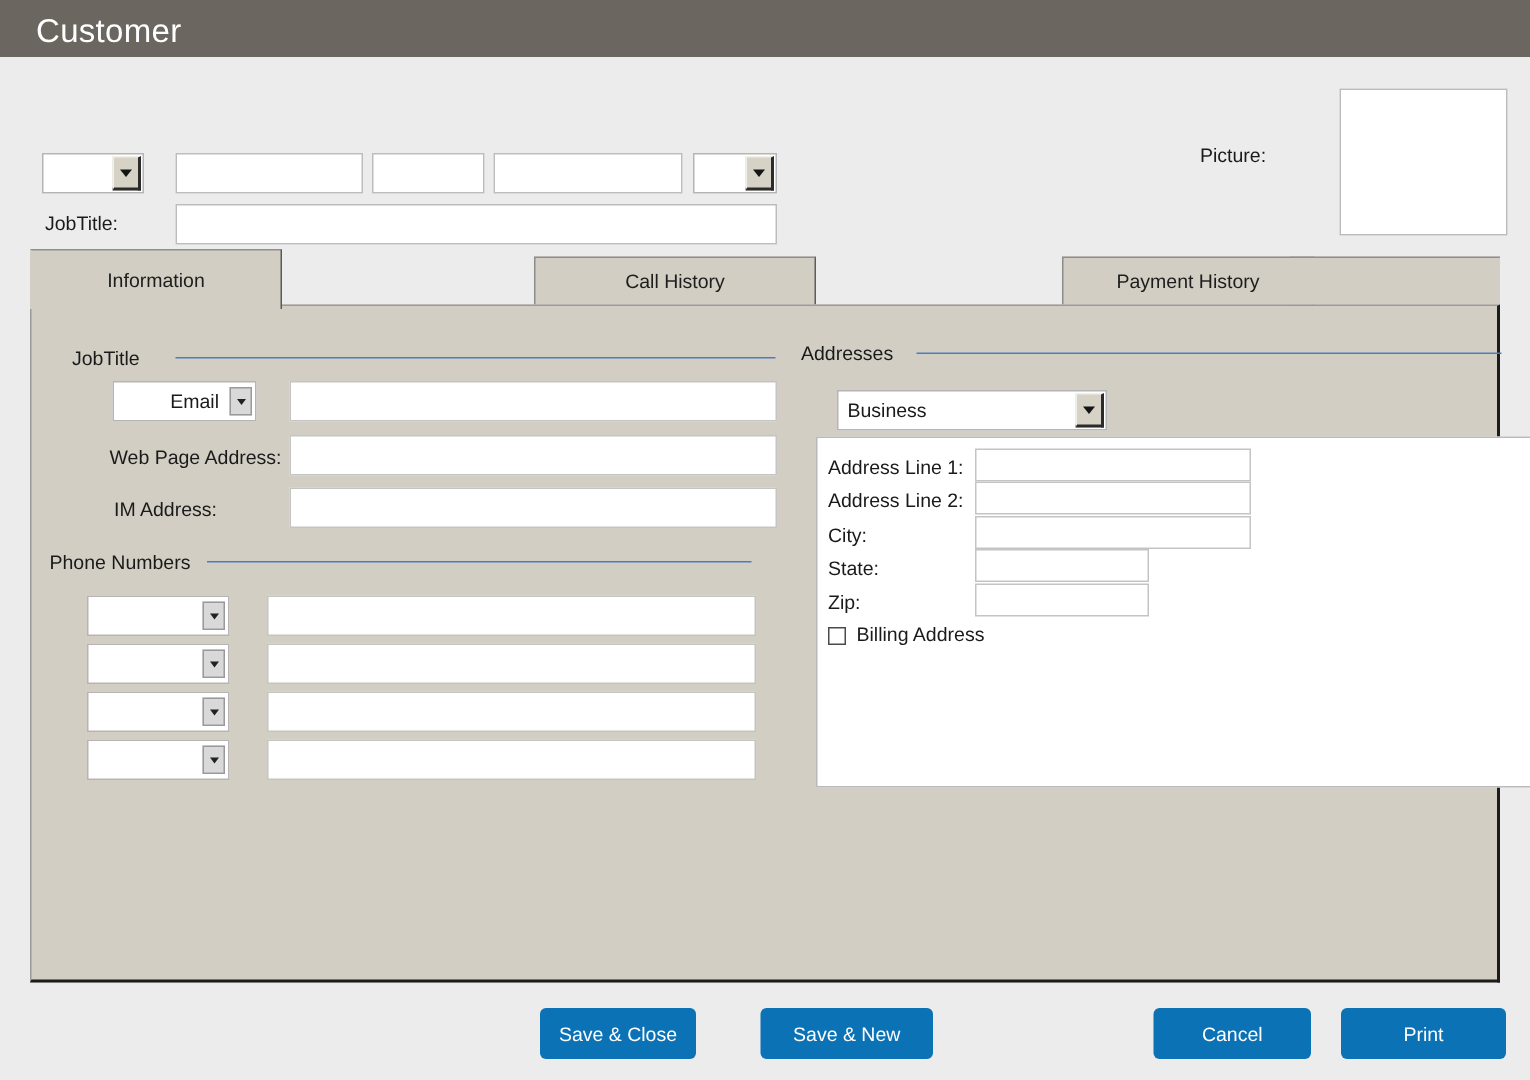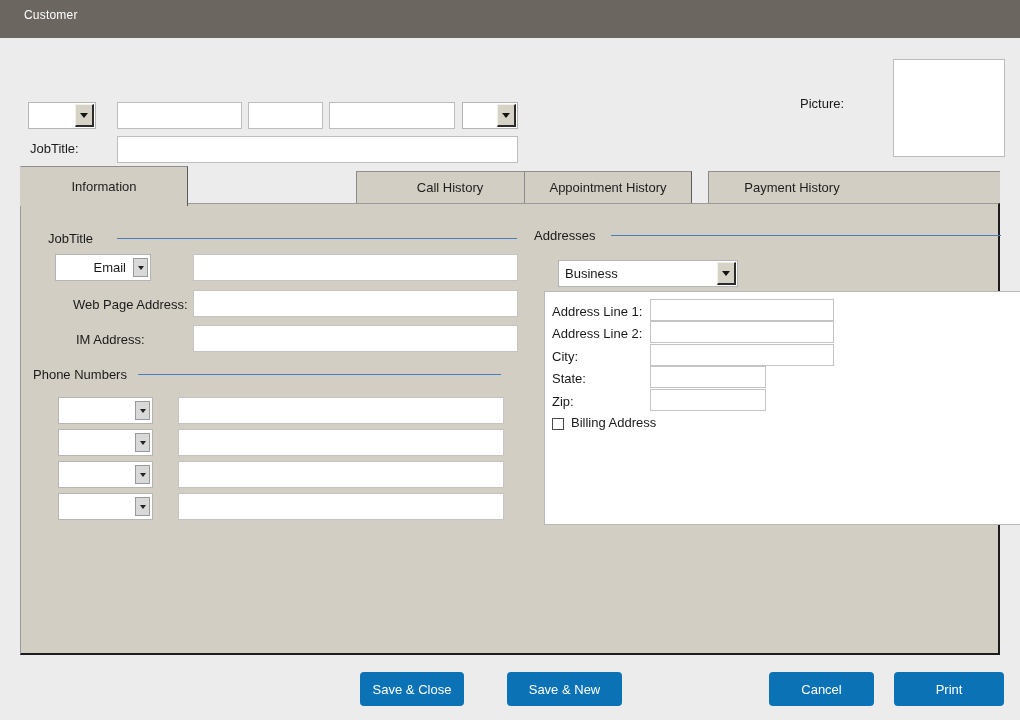--- a/index.html
+++ b/index.html
@@ -16,21 +16,21 @@
   }
 
   
   .titlebar {
     position: absolute; left: 0; top: 0;
     width: 1020px; height: 38px;
     background: #6b665f;
   }
   .titlebar .title {
     position: absolute; left: 24px; top: 8px;
-    font-size: 12px; color: #ffffff;
+    font-size: 22px; color: #ffffff;
     letter-spacing: 0.2px;
   }
 
   
   .header-area {
     position: absolute; left: 0; top: 38px;
     width: 1020px; height: 122px;
     background: #ececec;
   }
 
@@ -226,35 +226,32 @@
   <div class="picbox" style="left:893px; top:21px; width:112px; height:98px;"></div>
 </div>
 
 <div class="tabstrip">
   <div class="tab active" style="left:0px; width:168px;">
     <span>Information</span>
   </div>
   <div class="tab" style="left:336px; width:188px;">
     <span>Call History</span>
   </div>
-  <div class="tab" style="left:504px; width:168px;">
-    <span>Appointment History</span>
-  </div>
   <div class="tab" style="left:672px; width:168px;margin-left:16px;">
     <span>Payment History</span>
   </div>
   <div class="tab filler" style="left:840px; width:140px;"></div>
 </div>
 
 <div class="tabpanel">
 
   <div class="group-title" style="left:27px; top:27px;">JobTitle</div>
   <div class="group-rule" style="left:96px; top:34px; width:400px;"></div>
 
-  <div class="combo flatbtn" style="left:34px; top:50px; width:96px;">
+  <div class="combo flatbtn" style="left:54px; top:50px; width:96px;">
     <div class="val">Email</div>
     <div class="btn"></div>
   </div>
   <input class="txtfield flat" style="left: 172px; top: 50px; width: 325px;" value="">
 
   <div class="lbl" style="left:52px; top:93px;">Web Page Address:</div>
   <input class="txtfield flat" style="left: 172px; top: 86px; width: 325px;" value="">
 
   <div class="lbl" style="left:55px; top:128px;">IM Address:</div>
   <input class="txtfield flat" style="left: 172px; top: 121px; width: 325px;" value="">

